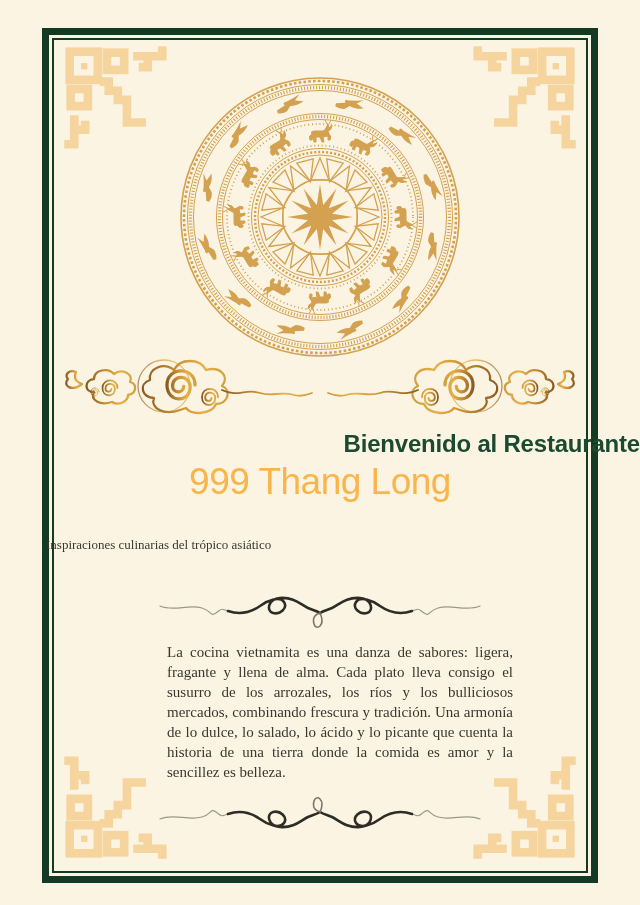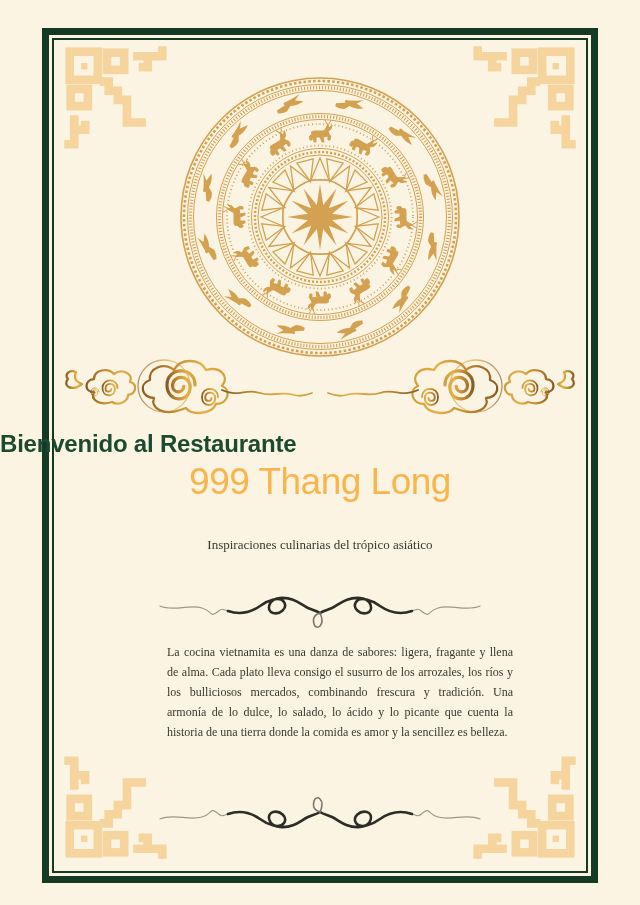--- a/index.html
+++ b/index.html
@@ -23,40 +23,41 @@
   .corner.tl{left:57px;top:39px;}
   .corner.tr{right:57px;top:39px;transform:scaleX(-1);}
   .corner.bl{left:57px;top:748px;transform:scaleY(-1);}
   .corner.br{right:57px;top:748px;transform:scale(-1,-1);}
   
   .drum{position:absolute;left:50%;top:76px;transform:translateX(-50%);}
   
   .clouds{position:absolute;left:50%;top:346px;transform:translateX(-50%);}
   
   .welcome{
-    position:absolute;left:0;right:0;top:430px;text-align:left;
+    position:absolute;left:0;right:0;top:430px;text-align:right;
     font-size:24px;font-weight:bold;letter-spacing:-0.2px;
     color:var(--title-green,#1C4A30);
   }
   .restaurant{
     position:absolute;left:0;right:0;top:461px;text-align:center;
     font-size:37px;font-weight:normal;letter-spacing:-0.5px;
     color:var(--title-gold,#F9B54C);
   }
   .tagline{
-    position:absolute;left:0;right:0;top:537px;text-align:center;
+    position:absolute;left:0;right:0;top:537px;
     font-family:"Liberation Serif",serif;font-size:13px;
     color:var(--text-dark,#3B372F);
+    padding-left:46px;
   }
   .flourish{position:absolute;left:50%;transform:translateX(-50%);}
   .flourish.top{top:584px;}
   .flourish.bottom{top:793px;transform:translateX(-50%) scaleY(-1);}
   .intro{
     position:absolute;left:167px;width:346px;top:630px;
-    font-family:"Liberation Serif",serif;font-size:12px;line-height:20px;
+    font-family:"Liberation Serif",serif;font-size:15px;line-height:20px;
     text-align:justify;color:var(--text-dark,#3B372F);margin-top:12px;
   }
   svg{display:block;}
 </style>
 </head>
 <body>
 
 <svg width="0" height="0" style="position:absolute" aria-hidden="true">
   <defs>
     <linearGradient id="cloudGrad" x1="0" y1="0" x2="1" y2="0">

